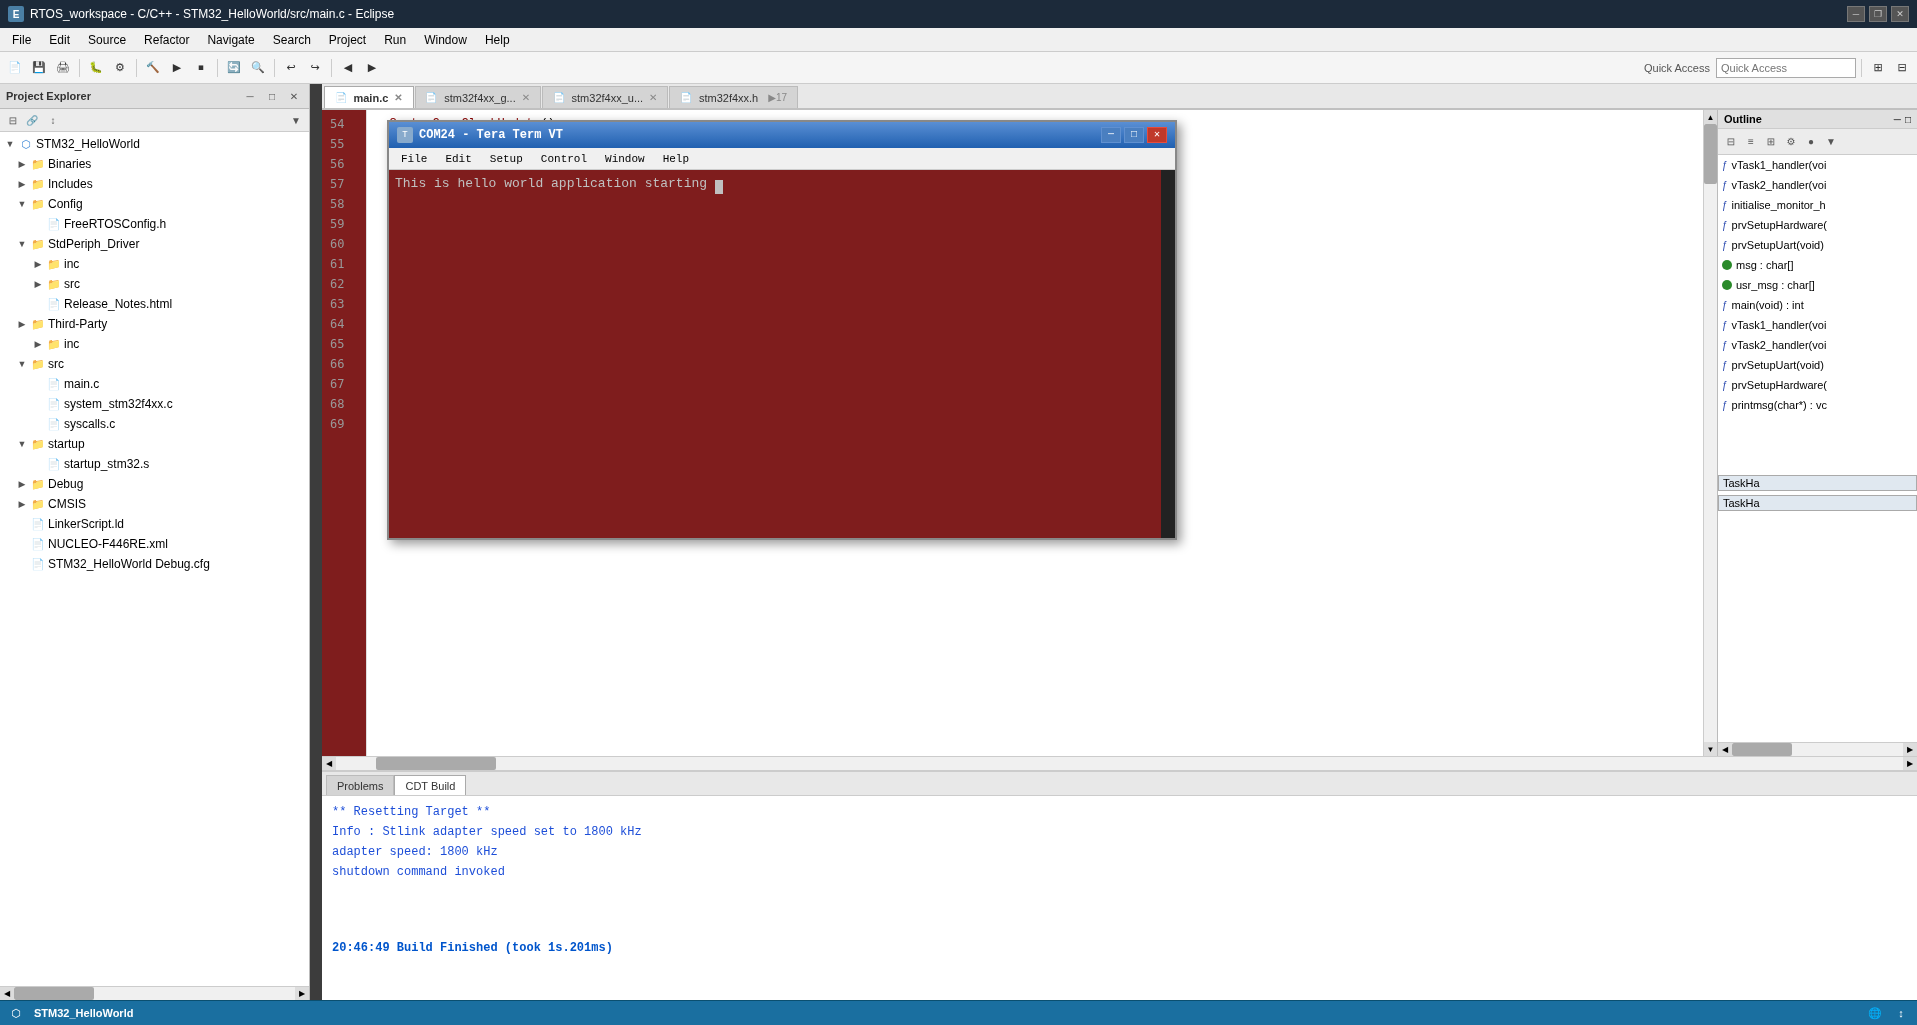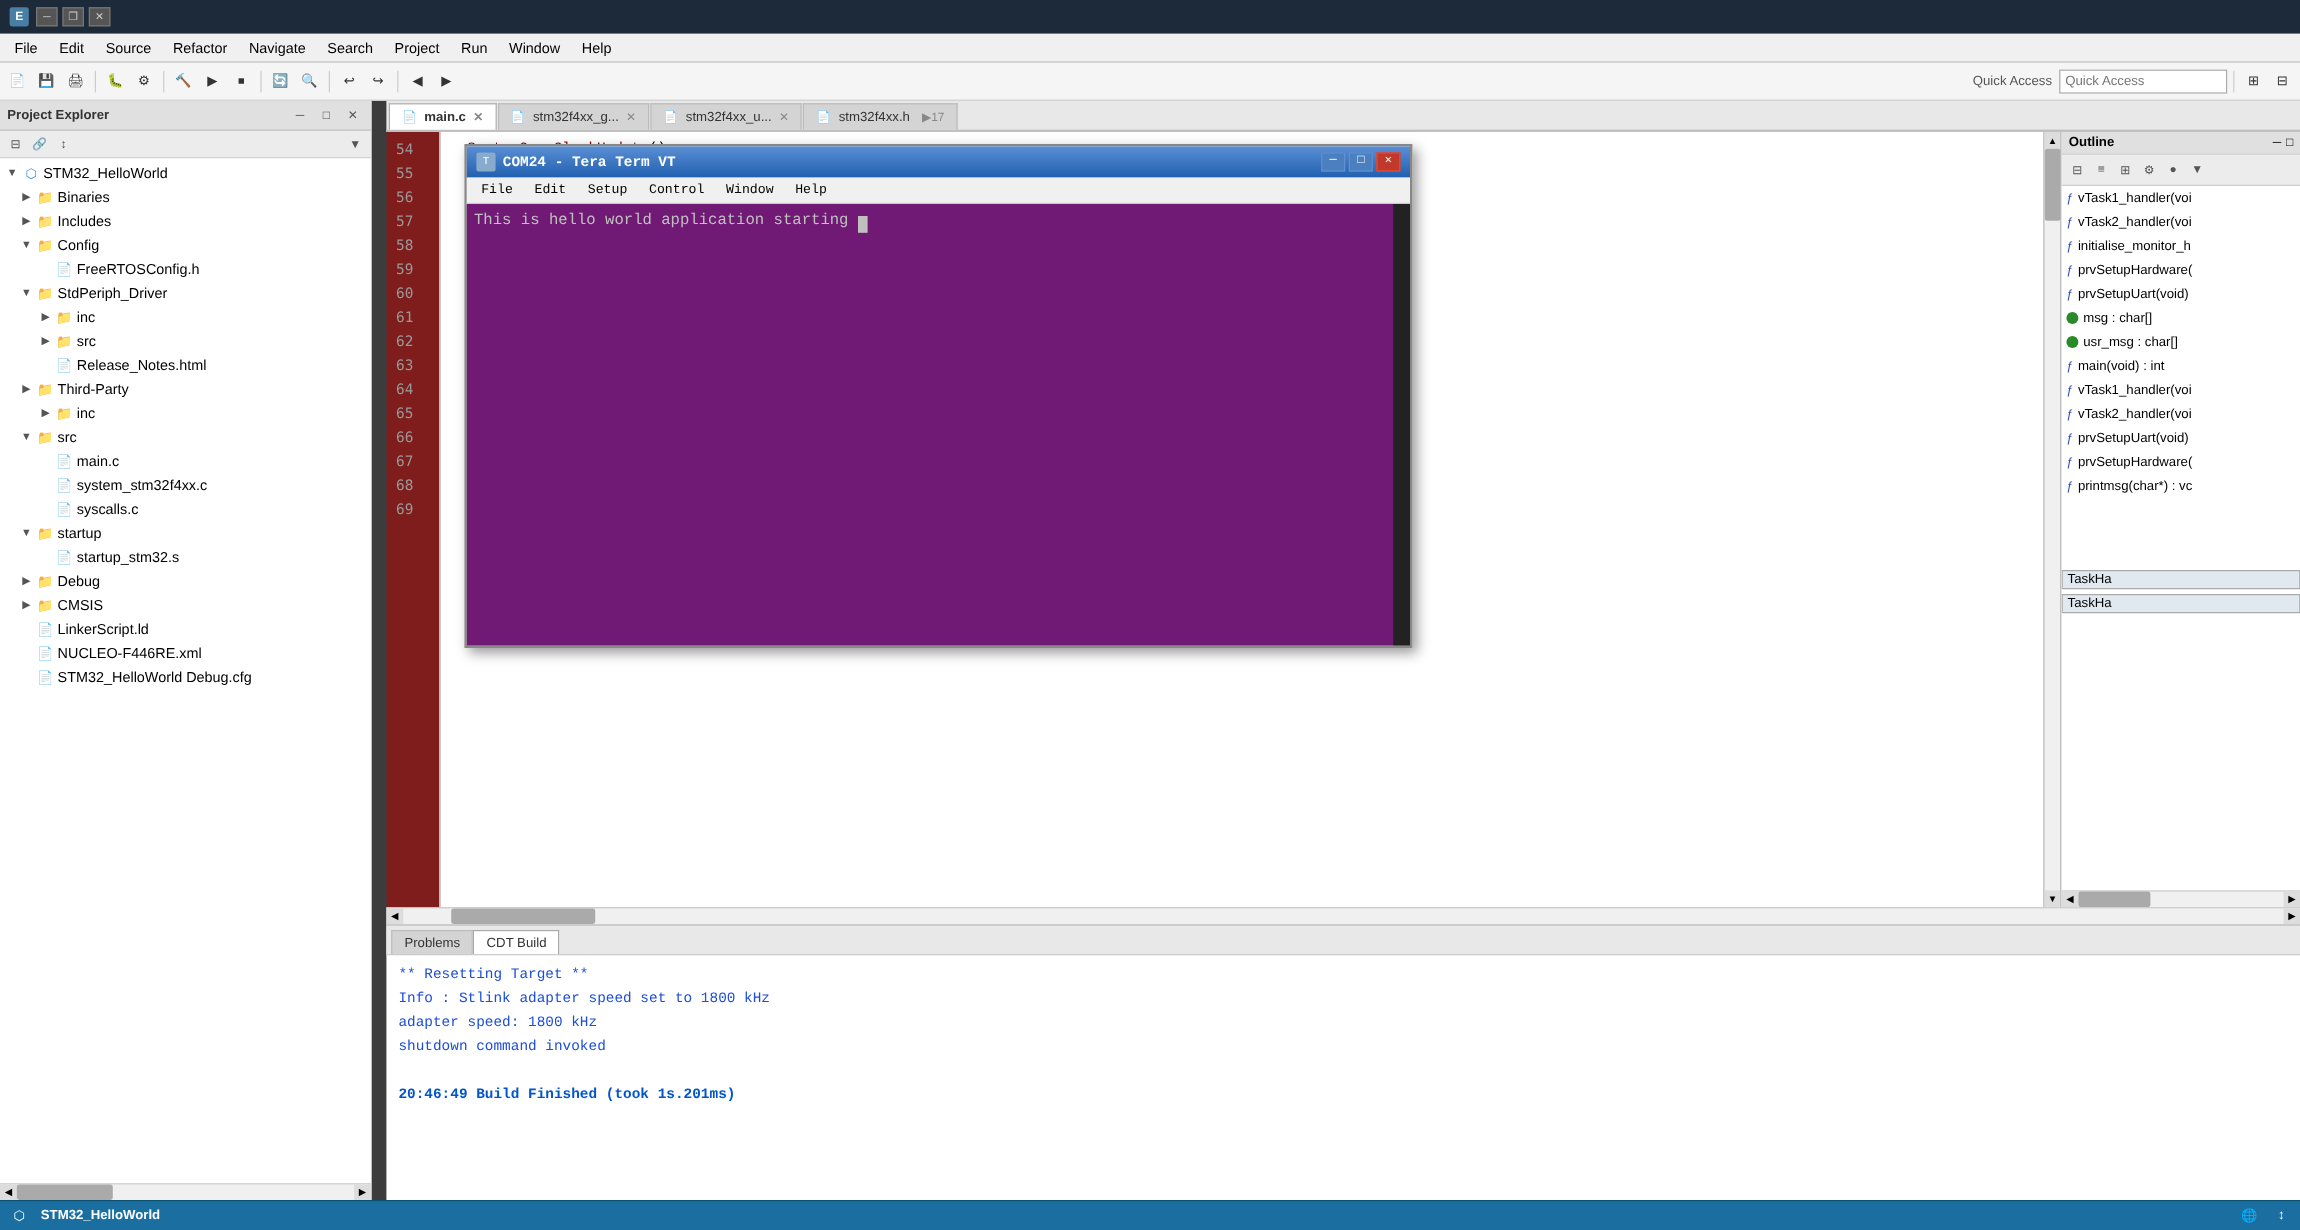--- a/index.html
+++ b/index.html
@@ -289,21 +289,21 @@
       gap: 2px;
     }
     .tt-menu {
       padding: 2px 8px;
       cursor: pointer;
       font-size: 11px;
       color: #000;
     }
     #tt-terminal {
       flex: 1;
-      background: #701a75;
+      background: #7f1d1d;
       color: #c0c0c0;
       font-family: 'Courier New', monospace;
       font-size: 13px;
       padding: 4px 6px;
       overflow: hidden;
       position: relative;
     }
     #tt-cursor {
       display: inline-block;
       width: 8px; height: 14px;
@@ -393,21 +393,21 @@
     }
     #bp-content {
       flex: 1;
       overflow-y: auto;
       padding: 6px 10px;
       font-family: 'Courier New', monospace;
       font-size: 12px;
       line-height: 20px;
     }
     .bp-text { color: #1d4ed8; }
-    .bp-build { color: #0055cc; font-weight: bold; }
+    .bp-build { color: #0055cc; font-weight: bold; margin-top: 36px; }
 
     
     #status-bar {
       height: 25px;
       background: #1a6fa0;
       color: #fff;
       display: flex;
       align-items: center;
       padding: 0 8px;
       font-size: 11px;
@@ -481,20 +481,21 @@
       height: 100%;
       background: #aaa;
       border-radius: 2px;
     }
   </style>
 </head>
 <body>
 
 <div id="title-bar">
   <div class="title-icon">E</div>
+  <span class="title-text">RTOS_workspace - C/C++ - STM32_HelloWorld/src/main.c - Eclipse</span>
   <div class="win-btns">
     <div class="win-btn">─</div>
     <div class="win-btn">❐</div>
     <div class="win-btn">✕</div>
   </div>
 </div>
 
 <div id="menu-bar">
   <span class="menu-item">File</span>
   <span class="menu-item">Edit</span>

